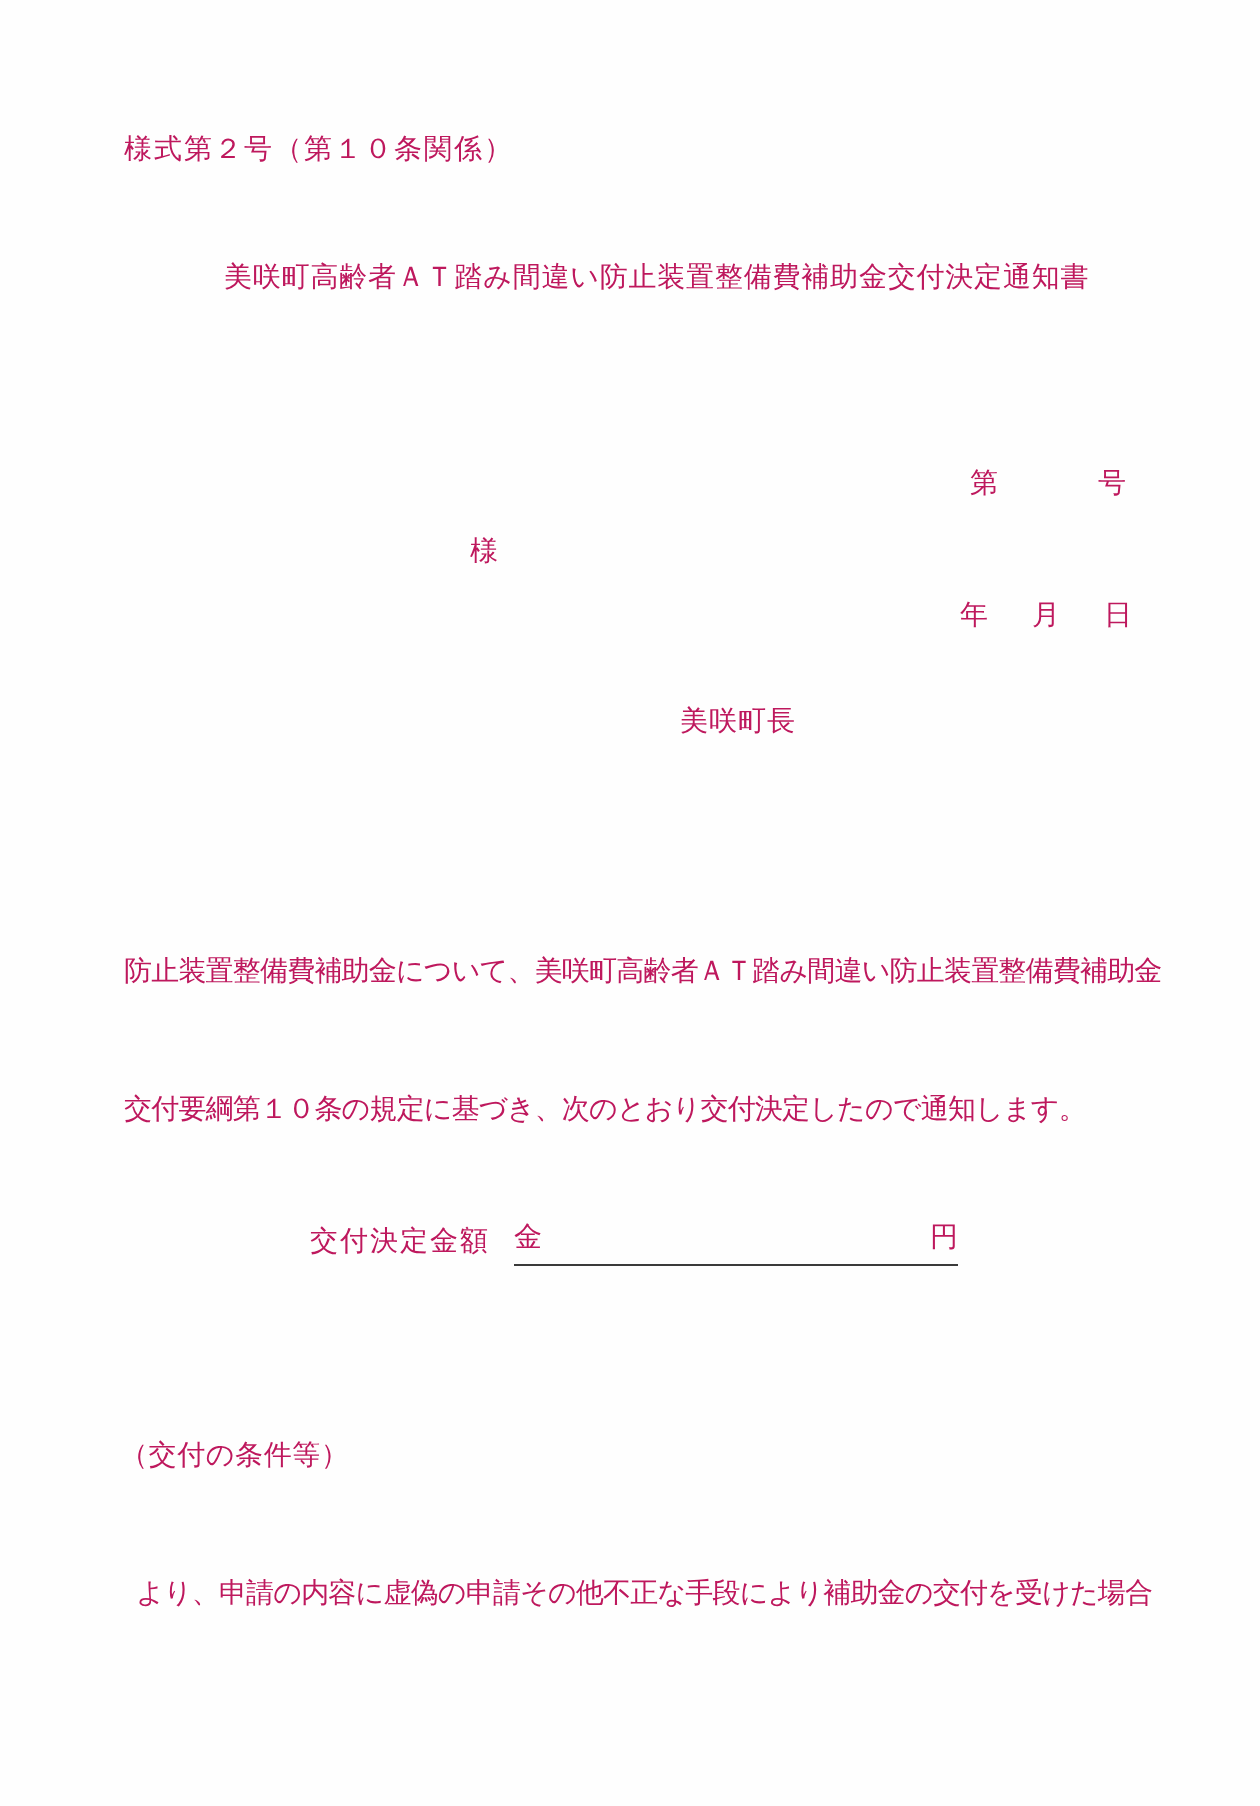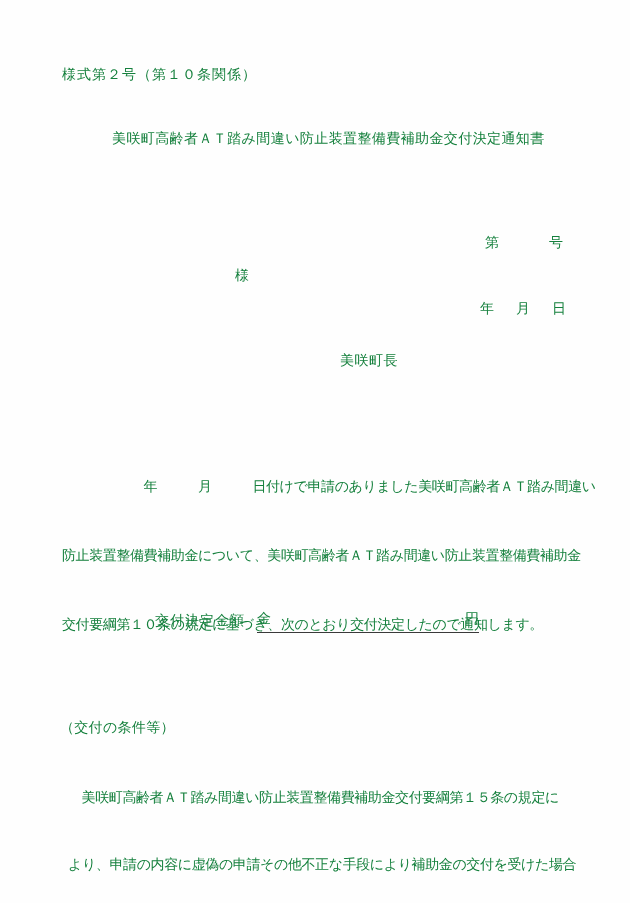--- a/index.html
+++ b/index.html
@@ -5,21 +5,21 @@
   html, body {
     margin: 0;
     padding: 0;
     background: #ffffff;
   }
   .page {
     position: relative;
     width: 630px;
     height: 903px;
     background: #fefefe;
-    color: #15803d;
+    color: #be185d;
     font-family: "Liberation Serif", "DejaVu Serif", serif;
     font-size: 14px;
     overflow: hidden;
   }
   .abs {
     position: absolute;
     white-space: pre;
   }
   .form-number {
     left: 62px;
@@ -114,35 +114,33 @@
   <div class="abs number-date-block">
     <div class="doc-number-line">第　　　号</div>
     <div class="date-line">年　月　日</div>
   </div>
 
   <div class="abs addressee">様</div>
 
   <div class="abs sender">美咲町長</div>
 
   <div class="abs body-paragraph">
-    <div class="line">　　　　　　年　　　月　　　日付けで申請のありました美咲町高齢者ＡＴ踏み間違い</div>
     <div class="line">防止装置整備費補助金について、美咲町高齢者ＡＴ踏み間違い防止装置整備費補助金</div>
     <div class="line">交付要綱第１０条の規定に基づき、次のとおり交付決定したので通知します。</div>
   </div>
 
   <div class="abs amount-row">
     <span class="amount-label">交付決定金額</span>
     <span class="amount-underline">
       <span>金</span>
       <span>円</span>
     </span>
   </div>
 
   <div class="abs conditions-heading">（交付の条件等）</div>
 
   <div class="abs conditions-paragraph">
-    <div class="line">　美咲町高齢者ＡＴ踏み間違い防止装置整備費補助金交付要綱第１５条の規定に</div>
     <div class="line">より、申請の内容に虚偽の申請その他不正な手段により補助金の交付を受けた場合</div>
     
     
   </div>
 
 </div>
 
 </body></html>

